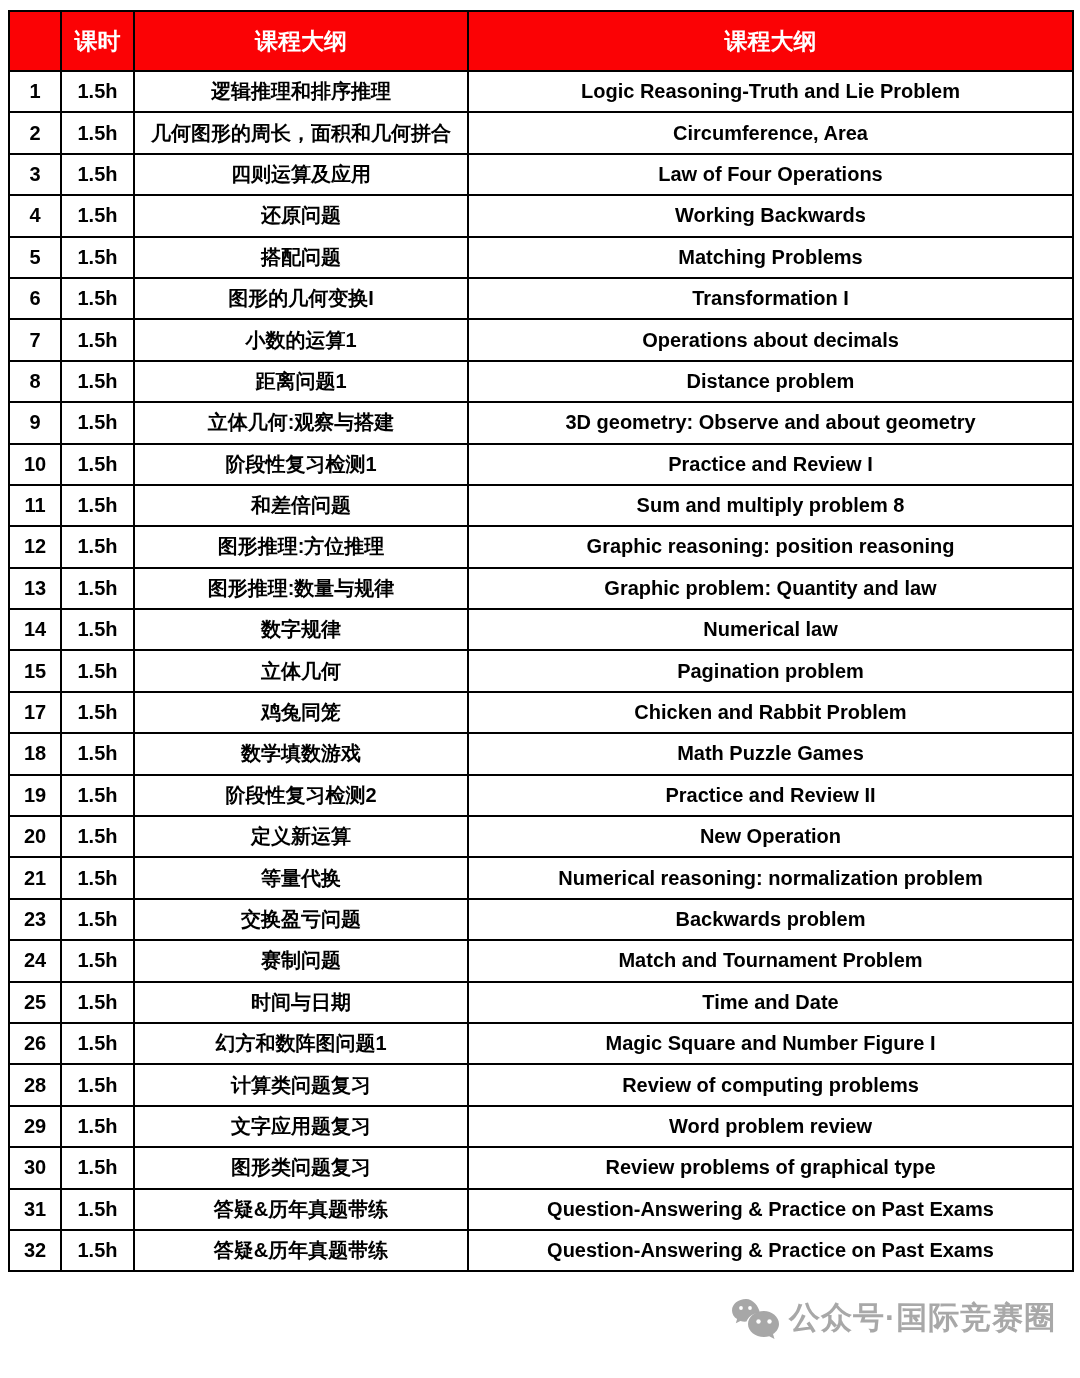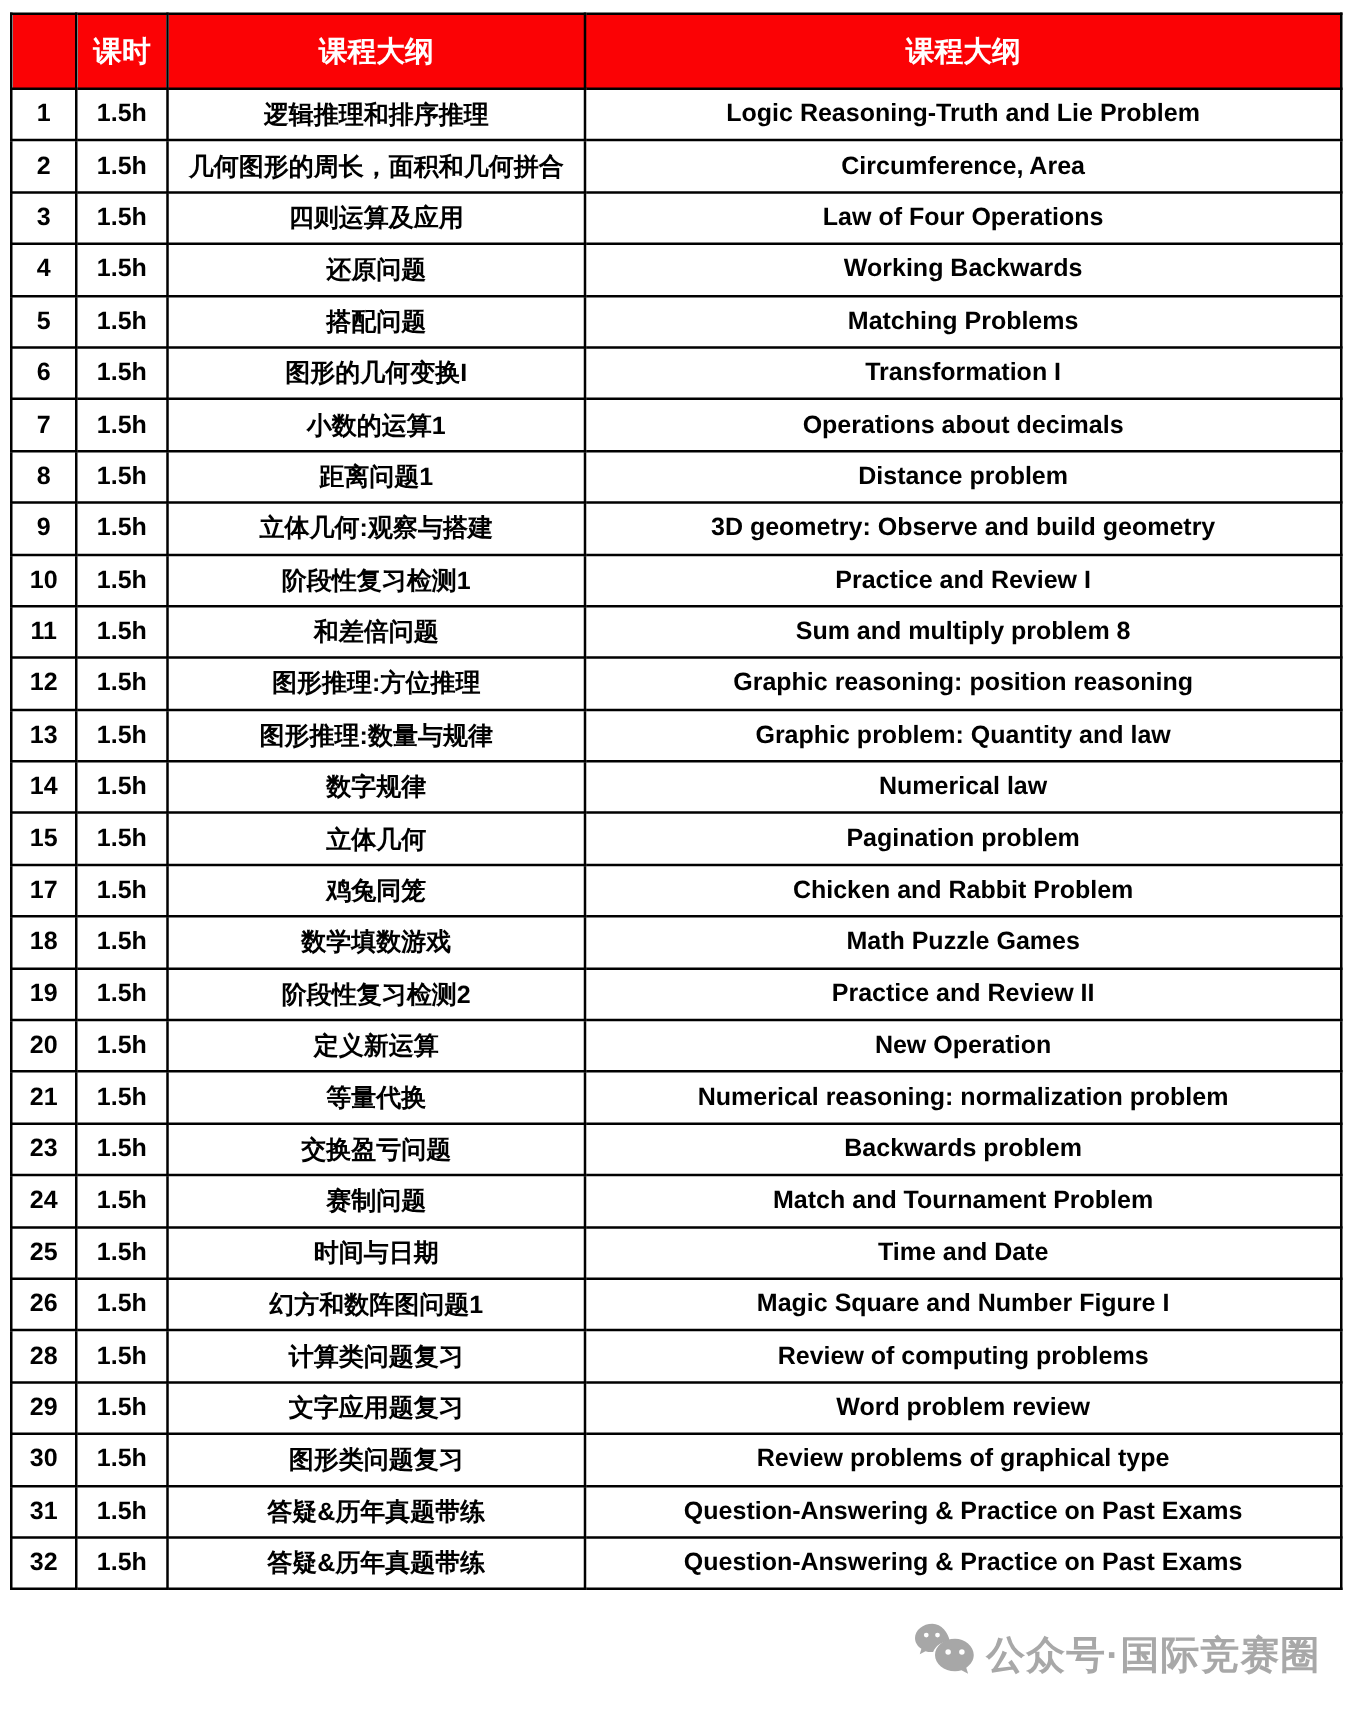--- a/index.html
+++ b/index.html
@@ -40,21 +40,21 @@
     color: #000000;
     height: 39.4px;
     font-size: 20px;
   }
   td.col-en { font-size: 19px; }
   .watermark {
     position: absolute;
     left: 731px;
     top: 1297px;
     display: flex;
-    align-items: flex-end;
+    align-items: flex-start;
     gap: 8px;
     pointer-events: none;
     color: rgba(143, 143, 143, 0.78);
     font-size: 31px;
     font-weight: 700;
     letter-spacing: 1px;
     white-space: nowrap;
   }
   .watermark svg { display: block; opacity: 0.78; }
 </style>
@@ -132,21 +132,21 @@
       <td>8</td>
       <td>1.5h</td>
       <td>距离问题1</td>
       <td class="col-en">Distance problem</td>
     </tr>
 
     <tr>
       <td>9</td>
       <td>1.5h</td>
       <td>立体几何:观察与搭建</td>
-      <td class="col-en">3D geometry: Observe and build geometry</td>
+      <td class="col-en">3D geometry: Observe and about geometry</td>
     </tr>
 
     <tr>
       <td>10</td>
       <td>1.5h</td>
       <td>阶段性复习检测1</td>
       <td class="col-en">Practice and Review I</td>
     </tr>
 
     <tr>

